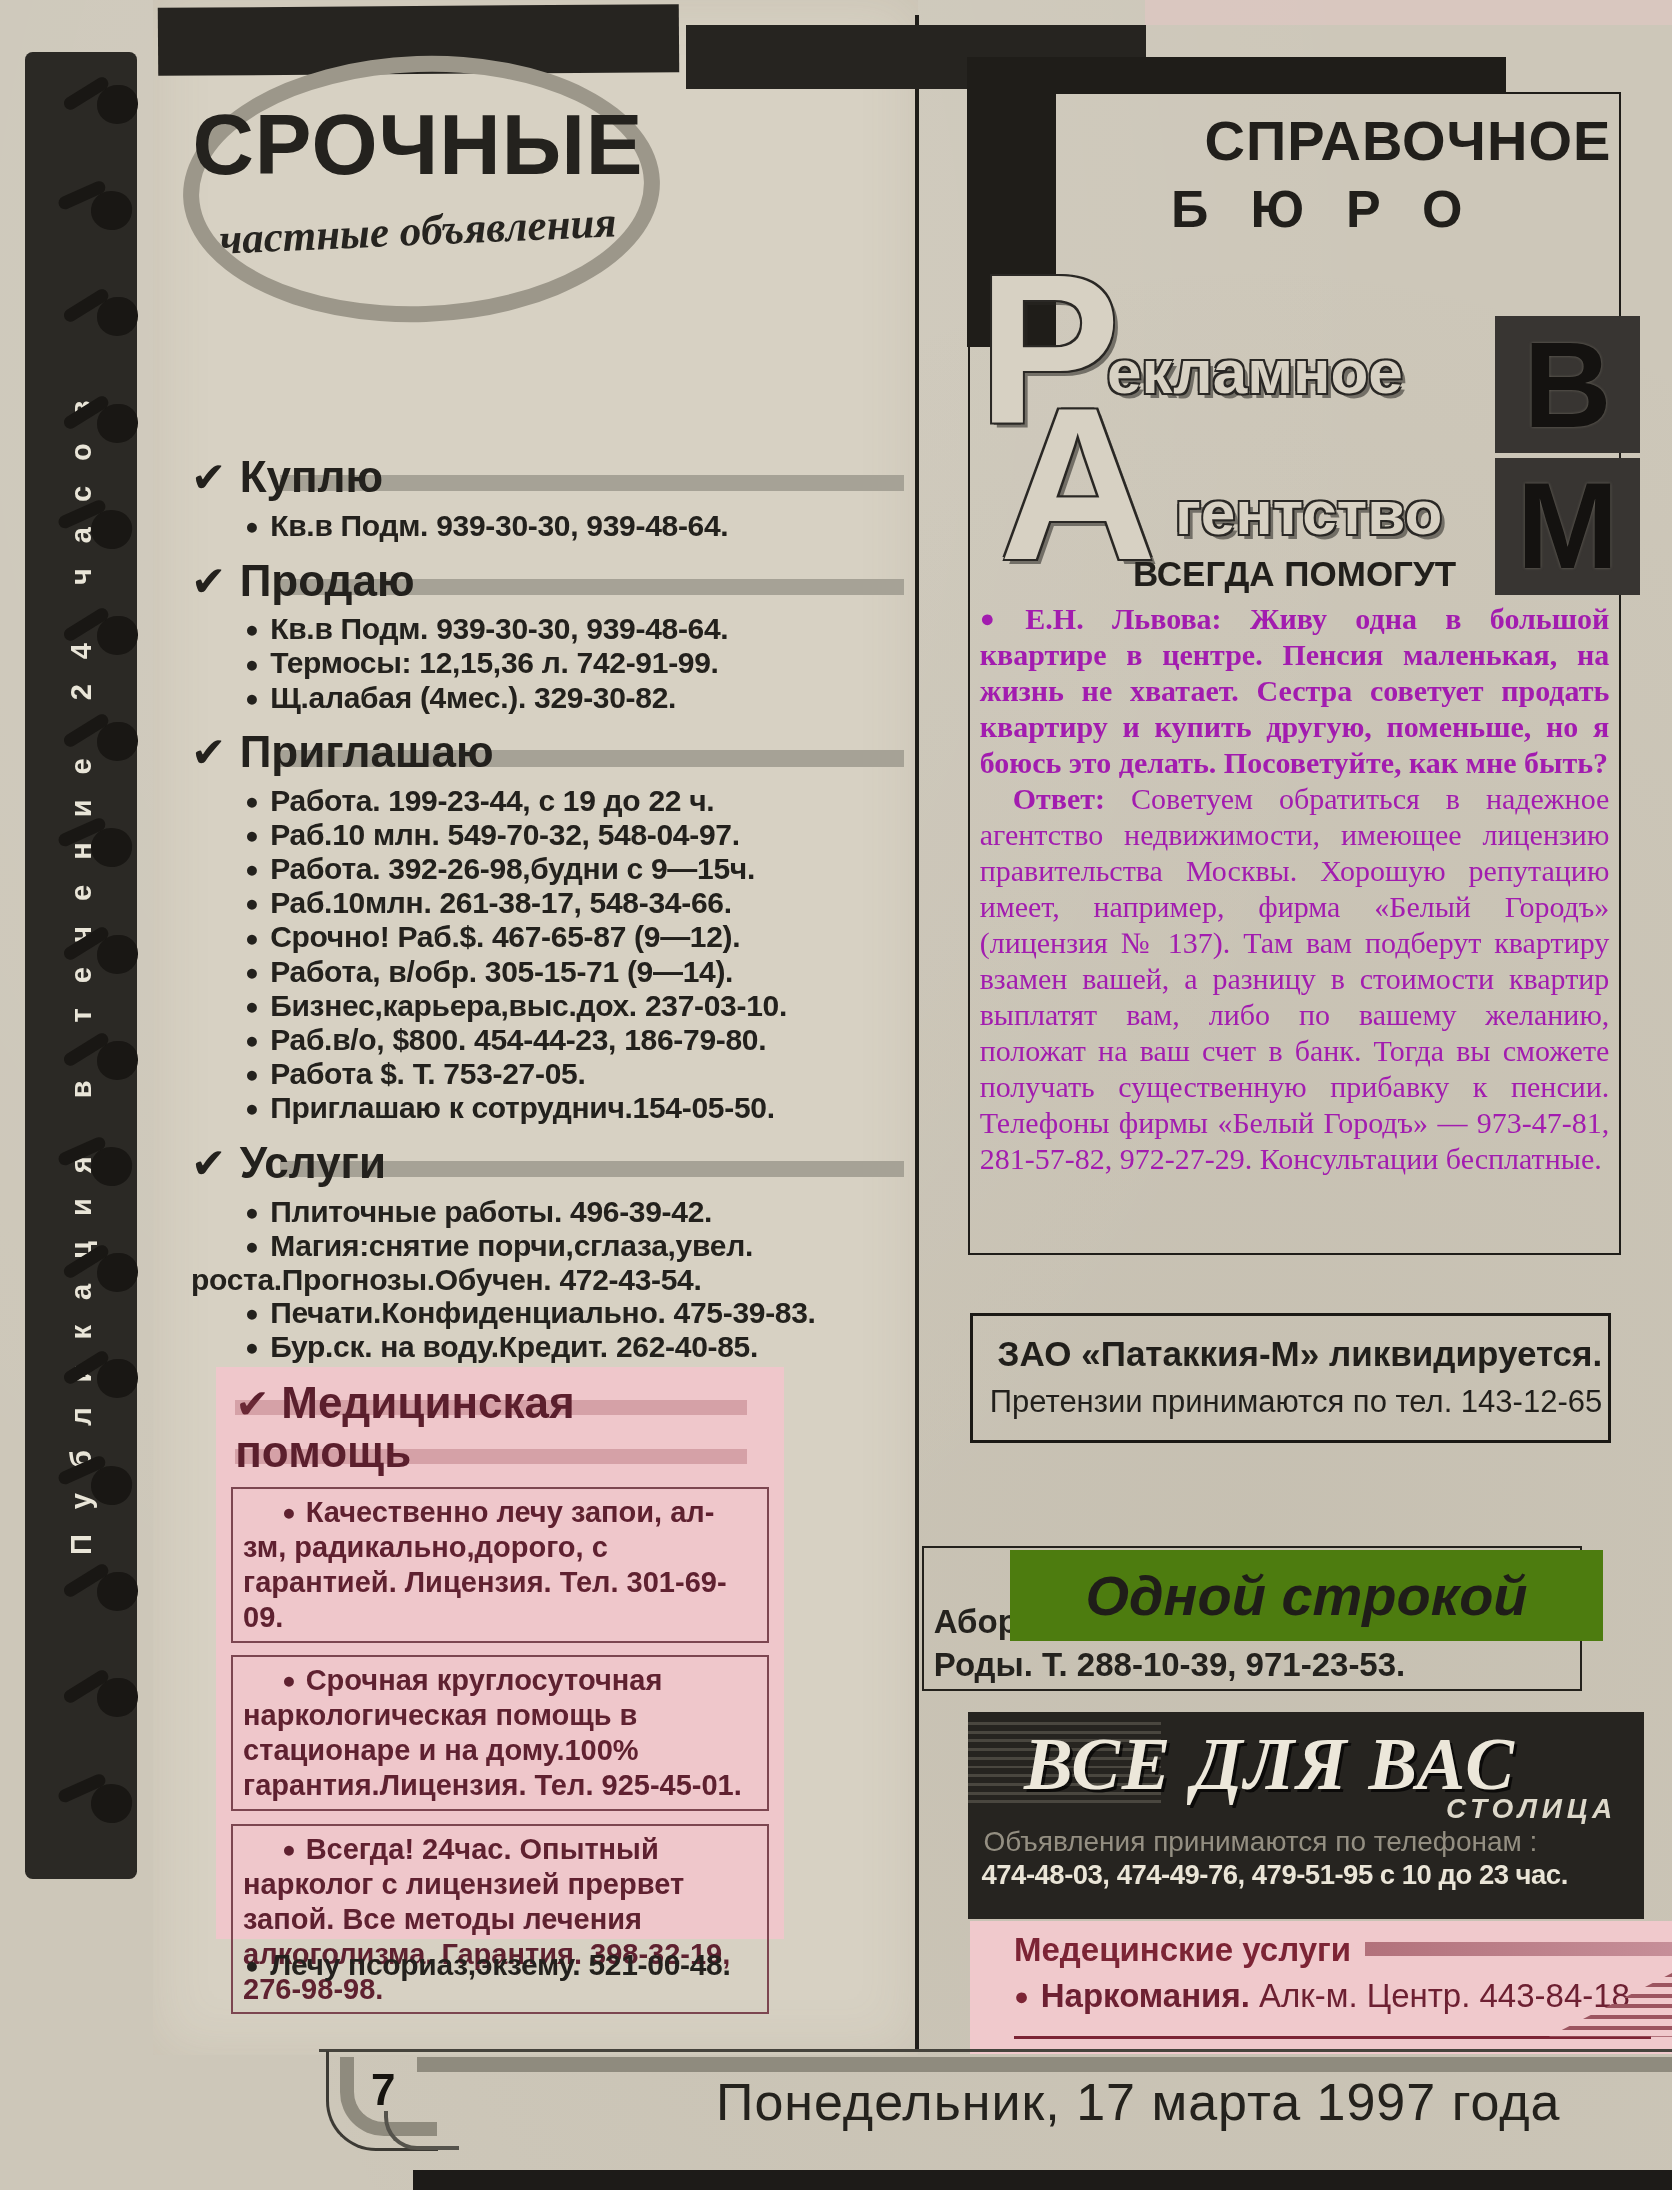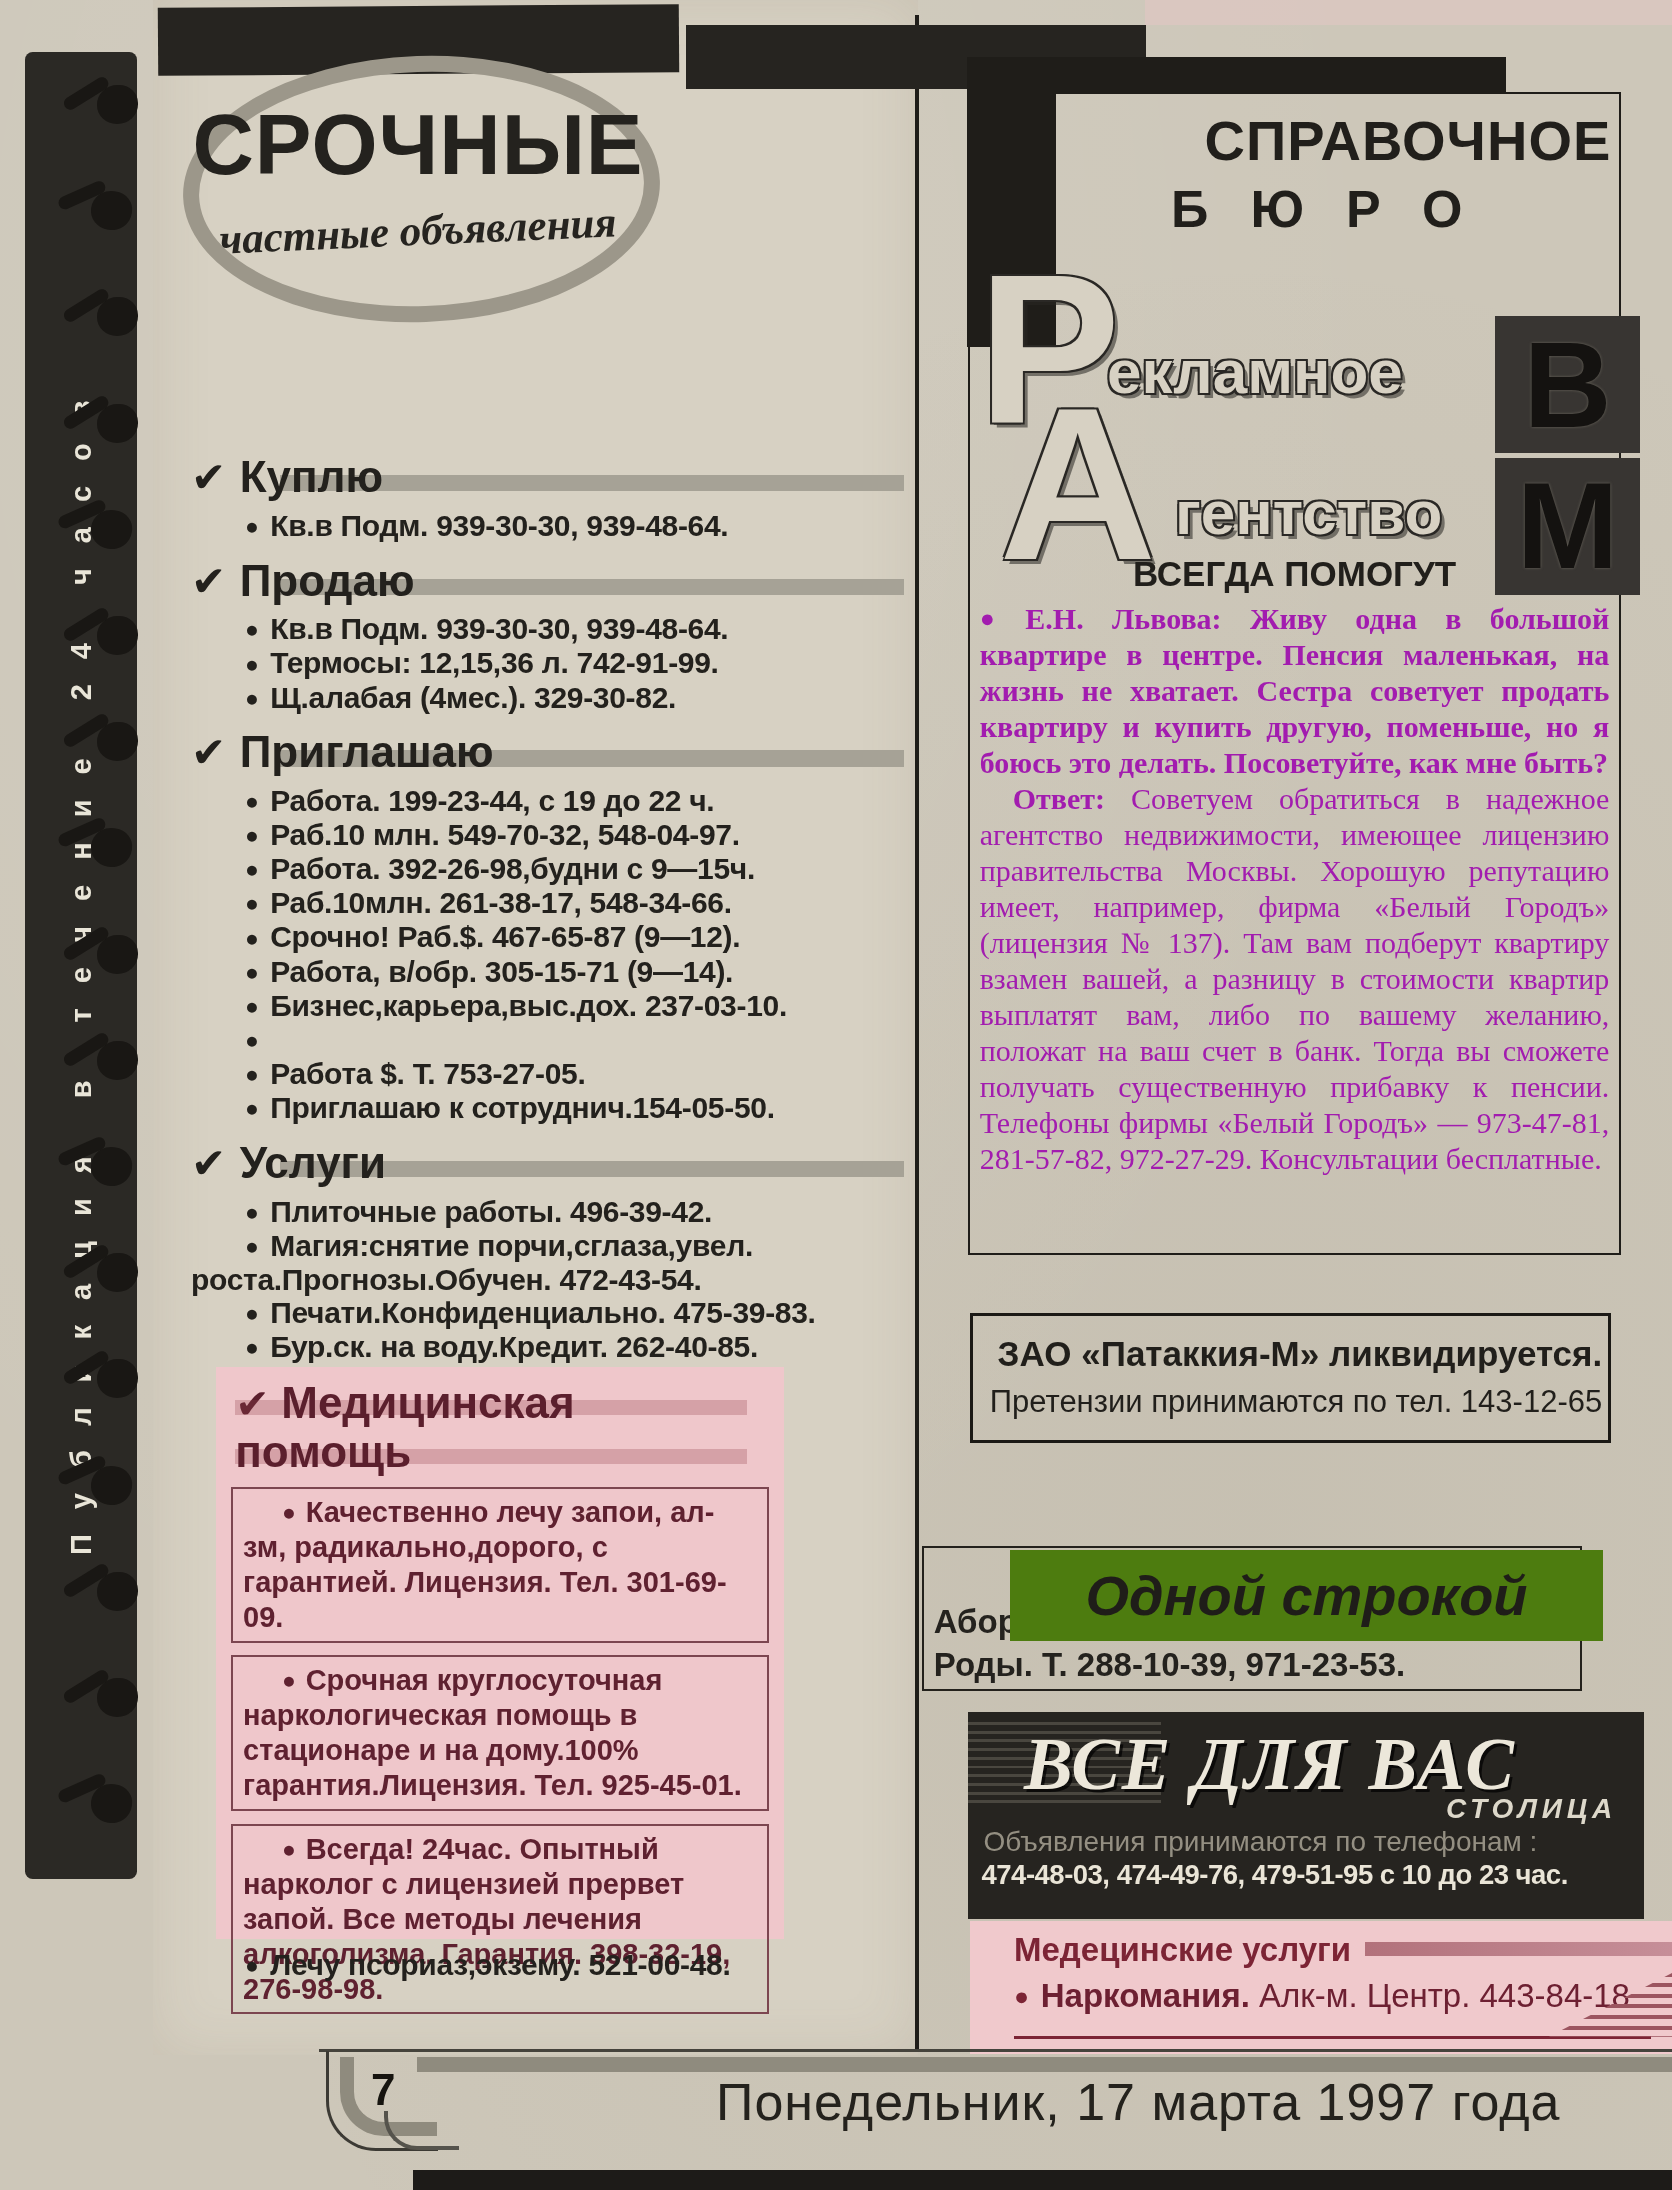--- a/index.html
+++ b/index.html
@@ -180,21 +180,21 @@
     <div class="sec-head"><i class="chk"></i><span>Приглашаю</span></div>
     <div>
 
     <div class="item"><i class="blt"></i><span>Работа. 199-23-44, с 19 до 22 ч.</span></div>
         <div class="item"><i class="blt"></i><span>Раб.10 млн. 549-70-32, 548-04-97.</span></div>
         <div class="item"><i class="blt"></i><span>Работа. 392-26-98,будни с 9—15ч.</span></div>
         <div class="item"><i class="blt"></i><span>Раб.10млн. 261-38-17, 548-34-66.</span></div>
         <div class="item"><i class="blt"></i><span>Срочно! Раб.$. 467-65-87 (9—12).</span></div>
         <div class="item"><i class="blt"></i><span>Работа, в/обр. 305-15-71 (9—14).</span></div>
         <div class="item"><i class="blt"></i><span>Бизнес,карьера,выс.дох. 237-03-10.</span></div>
-        <div class="item"><i class="blt"></i></div>
+        <div class="item"><i class="blt"></i><span>Раб.в/о, $800. 454-44-23, 186-79-80.</span></div>
         <div class="item"><i class="blt"></i><span>Работа $. Т. 753-27-05.</span></div>
         <div class="item"><i class="blt"></i><span>Приглашаю к сотруднич.154-05-50.</span></div>
       </div>
   </div>
   <div class="sec">
     <div class="sec-head"><i class="chk"></i><span>Услуги</span></div>
     <div>
 
     <div class="item"><i class="blt"></i><span>Плиточные работы. 496-39-42.</span></div>
         <div class="item"><i class="blt"></i><span>Магия:снятие порчи,сглаза,увел. роста.Прогнозы.Обучен. 472-43-54.</span></div>

